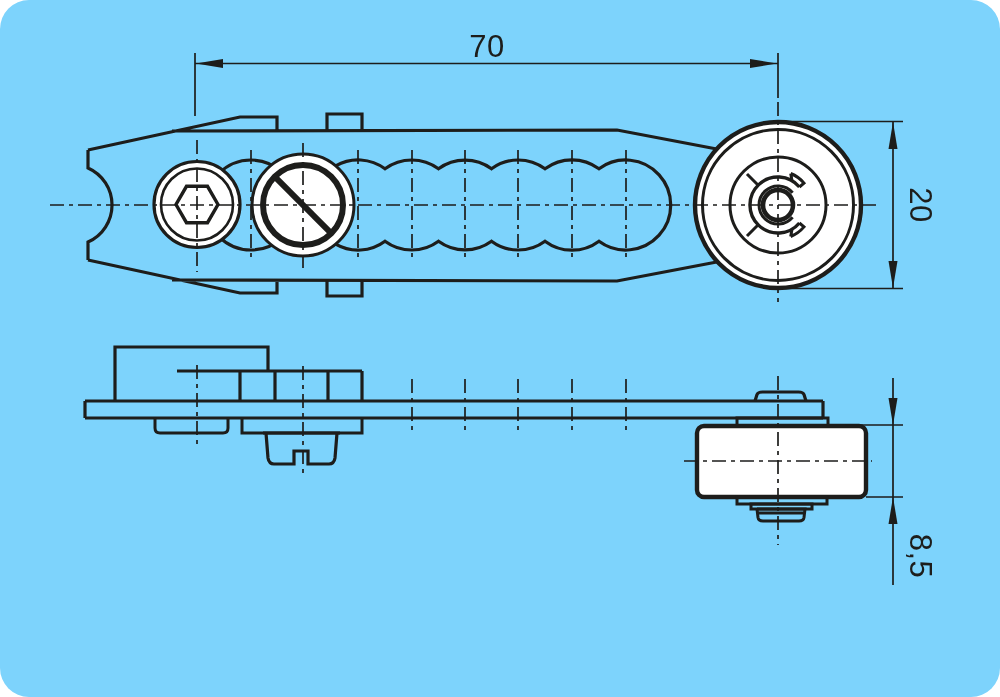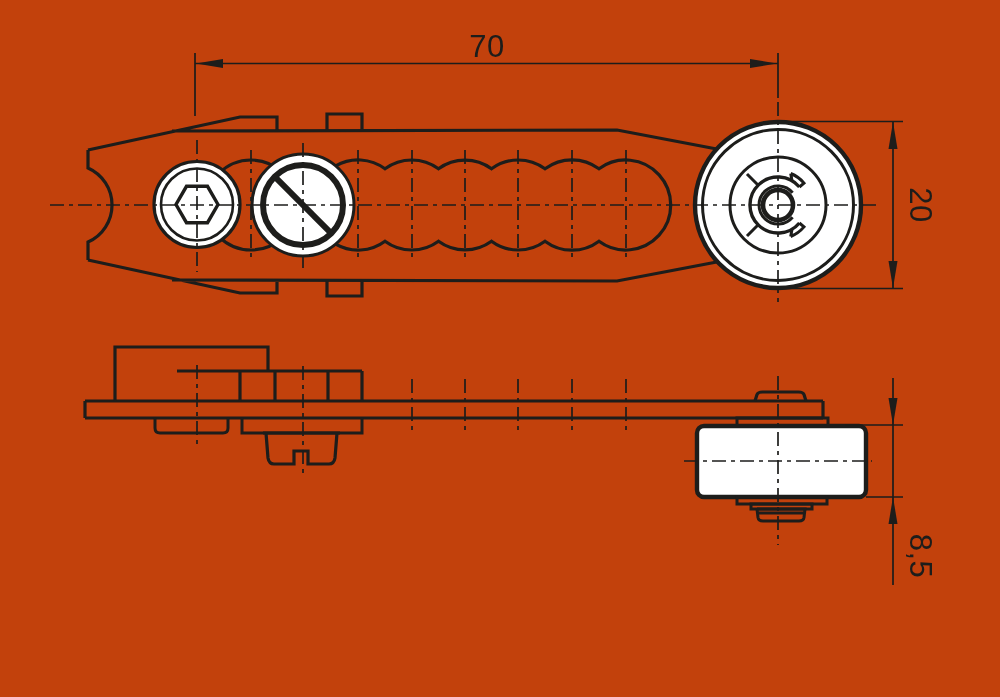--- a/index.html
+++ b/index.html
@@ -4,22 +4,23 @@
 <style>
   html, body {
     margin: 0;
     padding: 0;
     background: #ffffff;
   }
   .canvas {
     position: relative;
     width: 1000px;
     height: 697px;
-    background: #c2410c;
+    background: #7dd3fc;
     overflow: hidden;
+    border-radius: 29px;
   }
   svg { display: block; }
   .dim-text {
     font-family: "Liberation Sans", sans-serif;
     font-size: 31px;
     fill: #1d1d1b;
     letter-spacing: 0.5px;
   }
 </style>
 </head>

